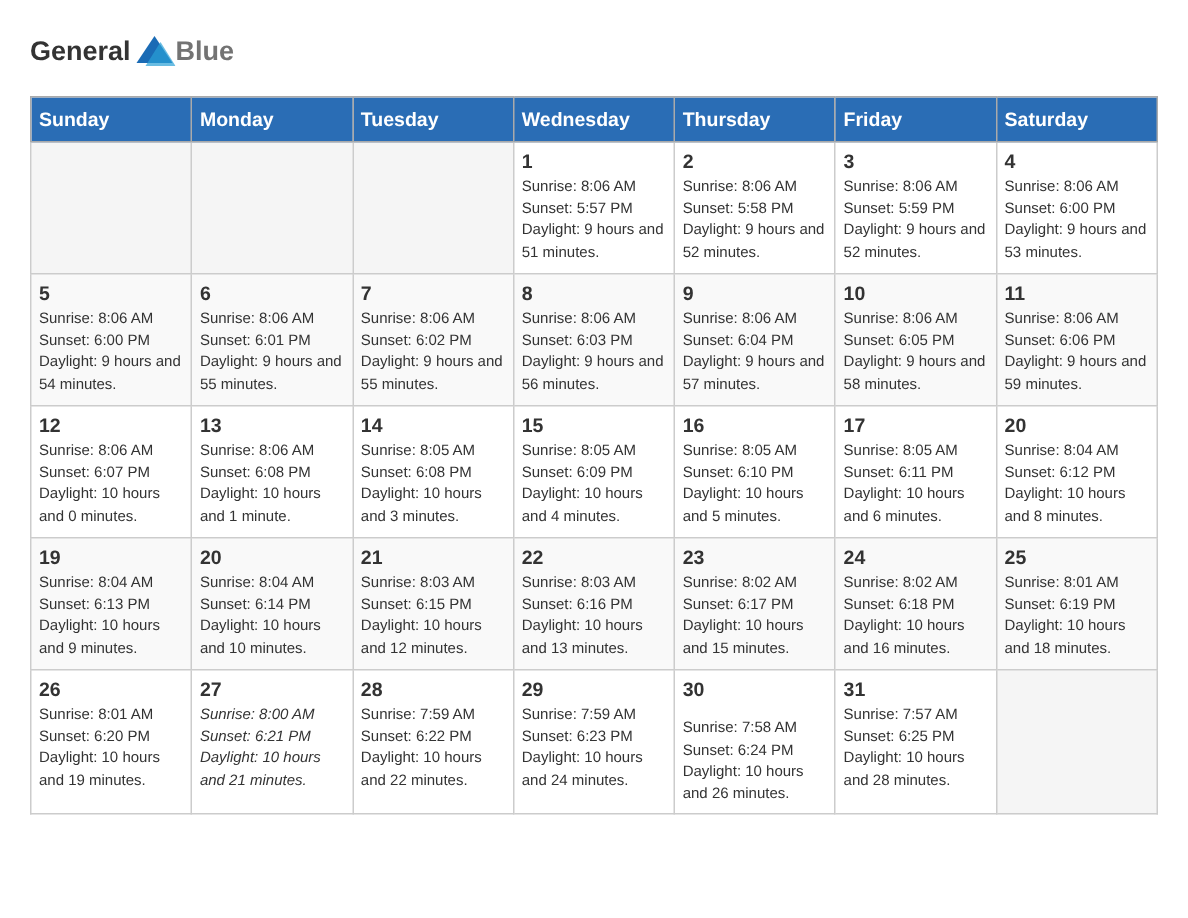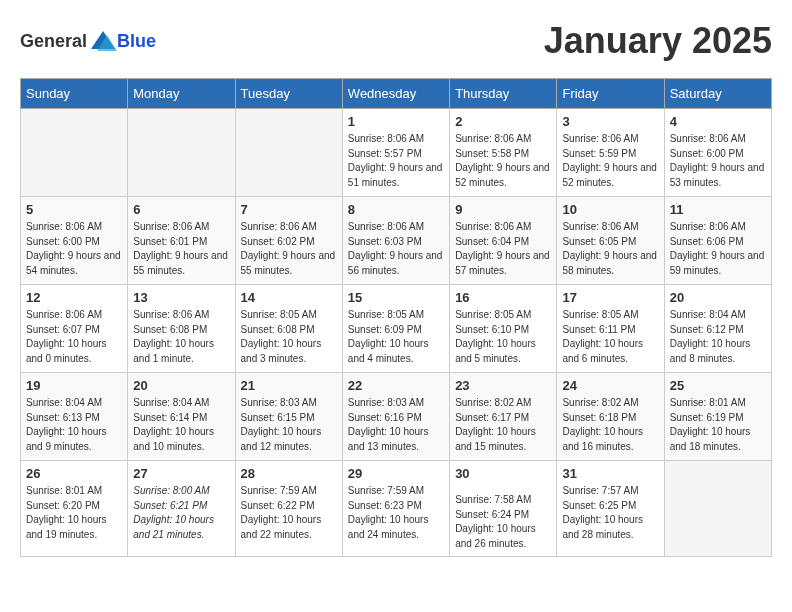--- a/index.html
+++ b/index.html
@@ -6,36 +6,36 @@
     body {
       font-family: Arial, sans-serif;
       background: #fff;
       width: 792px;
       min-height: 612px;
       padding: 20px;
     }
     .header {
       display: flex;
       justify-content: space-between;
-      align-items: center;
+      align-items: flex-end;
       margin-bottom: 16px;
     }
     .logo {
       display: flex;
       align-items: center;
     }
     .logo-text-general {
       font-size: 18px;
       font-weight: bold;
       color: #333;
     }
     .logo-text-blue {
       font-size: 18px;
       font-weight: bold;
-      color: #1d4ed8;
+      color: #737373;
     }
     .logo-icon {
       width: 28px;
       height: 28px;
       margin-left: 2px;
     }
     .title-block {
       text-align: right;
     }
     .month-title {
@@ -49,21 +49,21 @@
     }
     table {
       width: 100%;
       border-collapse: collapse;
       table-layout: fixed;
     }
     thead tr th {
       background-color: #2a6db5;
       color: #fff;
       font-size: 13px;
-      font-weight: normal;
+      font-weight: bold;
       padding: 7px 5px;
       text-align: left;
       border: 1px solid #aaa;
     }
     tbody tr td {
       vertical-align: top;
       border: 1px solid #ccc;
       padding: 5px 5px;
       font-size: 10.5px;
       color: #333;
@@ -95,21 +95,20 @@
   <div class="logo">
     <span class="logo-text-general">General</span>
     <svg class="logo-icon" viewBox="0 0 28 28">
       <polygon points="14,4 26,22 2,22" fill="#1a6bb5"></polygon>
       <polygon points="18,8 28,24 8,24" fill="#2a9fd6" opacity="0.7"></polygon>
     </svg>
     <br>
     <span class="logo-text-blue">Blue</span>
   </div>
   <div class="title-block">
-    <div class="month-title">January 2025</div>
   </div>
 </div>
 
 <table>
   <thead>
     <tr id="header-row">
         <th>Sunday</th>
         <th>Monday</th>
         <th>Tuesday</th>
         <th>Wednesday</th>

